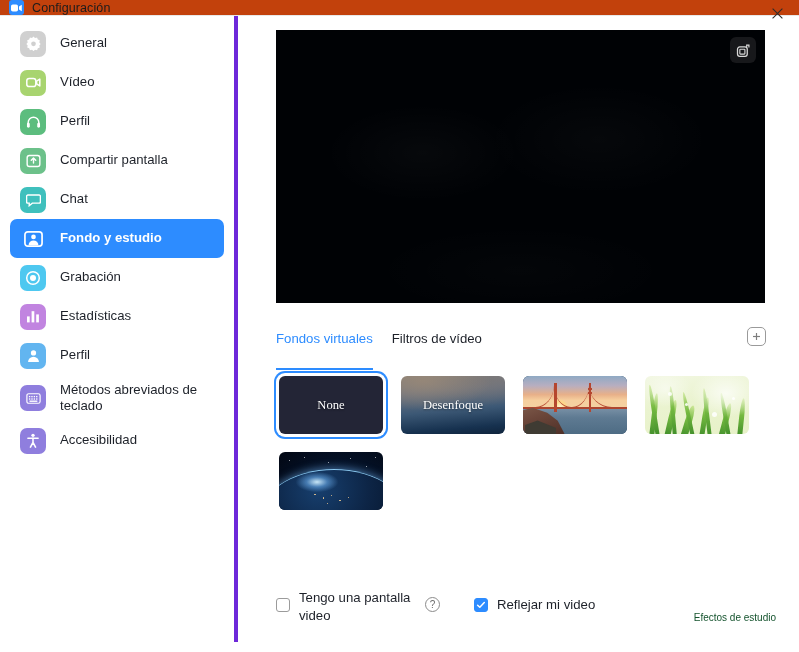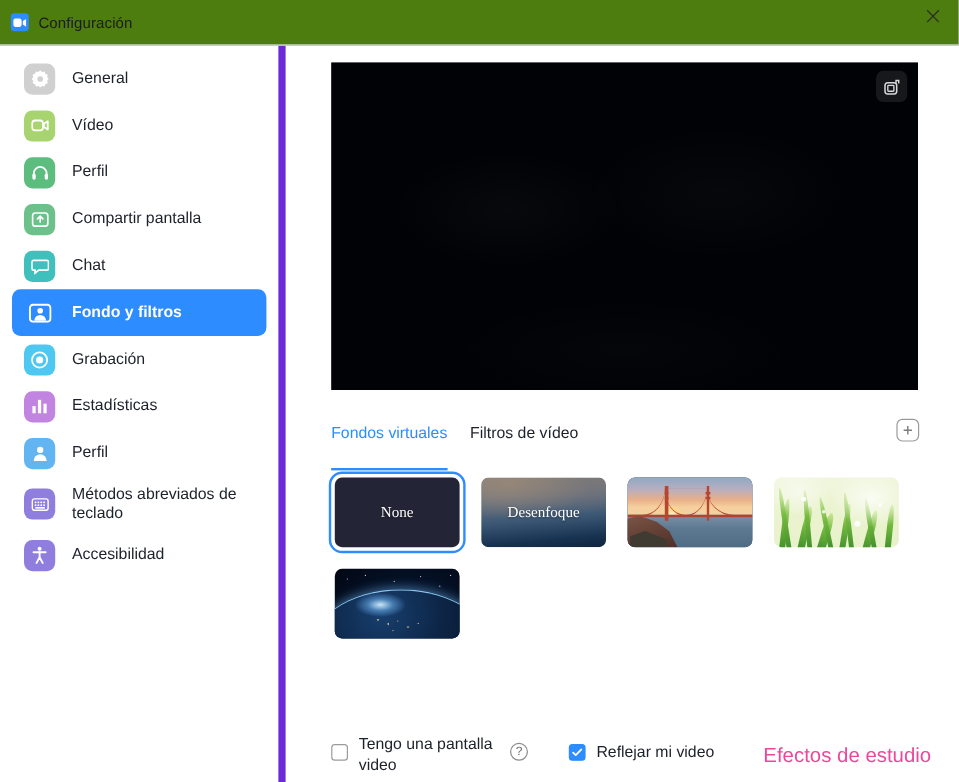--- a/index.html
+++ b/index.html
@@ -8,24 +8,24 @@
     width: 799px;
     height: 652px;
     overflow: hidden;
     background: #ffffff;
     font-family: "Liberation Sans", sans-serif;
     -webkit-font-smoothing: antialiased;
   }
 
   
   .titlebar {
-    height: 38px;
+    height: 16px;
     display: flex;
     align-items: center;
-    background: #4d7c0f;
+    background: #c2410c;
     border-bottom: 1px solid #e8e8e8;
     position: relative;
   }
   .tb-icon {
     width: 15px; height: 15px;
     margin-left: 9px; margin-right: 8px;
     border-radius: 3px;
     background: #2d8cff;
     display: flex; align-items: center; justify-content: center;
     flex: 0 0 auto;
@@ -49,21 +49,21 @@
   .shell {
     display: flex;
     height: 626px;
     background: #fff;
   }
 
   
   .sidebar {
     width: 238px;
     flex: 0 0 238px;
-    border-right: 6px solid #6d28d9;
+    border-right: 4px solid #6d28d9;
     padding-top: 8px;
     background: #fff;
   }
   .nav-item {
     height: 39px;
     margin: 0 10px;
     padding-left: 10px;
     display: flex;
     align-items: center;
     gap: 14px;
@@ -332,23 +332,23 @@
     border-radius: 50%;
     color: #6b6b6b;
     font-size: 10px;
     display: flex; align-items: center; justify-content: center;
     margin-left: 8px; margin-top: 8px;
     flex: 0 0 15px;
     cursor: default;
   }
   .spacer { flex: 1 1 auto; }
   .studio-link {
-    font-size: 17px;
-    color: #ec4899;
-    margin-top: 9px;
+    font-size: 10px;
+    color: #14532d;
+    margin-top: 23px;
     cursor: default;
   }
   .mirror-group { margin-left: 34px; }
 </style>
 </head>
 <body>
 
 <div class="titlebar">
   <span class="tb-icon">
     <svg width="11" height="8" viewBox="0 0 11 8">
@@ -420,21 +420,21 @@
     </div>
 
     <div class="nav-item active">
       <span class="nav-ico" style="background:transparent">
         <svg width="19" height="16" viewBox="0 0 20 17">
           <rect x="0.9" y="0.9" width="18.2" height="15.2" rx="3" fill="none" stroke="#ffffff" stroke-width="1.8"></rect>
           <circle cx="10" cy="6.3" r="2.5" fill="#ffffff"></circle>
           <path d="M4.8 15.2 a5.2 5.2 0 0 1 10.4 0 Z" fill="#ffffff"></path>
         </svg>
       </span>
-      <span class="nav-label">Fondo y filtros</span>
+      <span class="nav-label">Fondo y estudio</span>
     </div>
 
     <div class="nav-item">
       <span class="nav-ico" style="background:#4ec8f0">
         <svg width="16" height="16" viewBox="0 0 16 16">
           <circle cx="8" cy="8" r="6.3" fill="none" stroke="#ffffff" stroke-width="1.5"></circle>
           <circle cx="8" cy="8" r="3" fill="#ffffff"></circle>
         </svg>
       </span>
       <span class="nav-label">Grabación</span>

